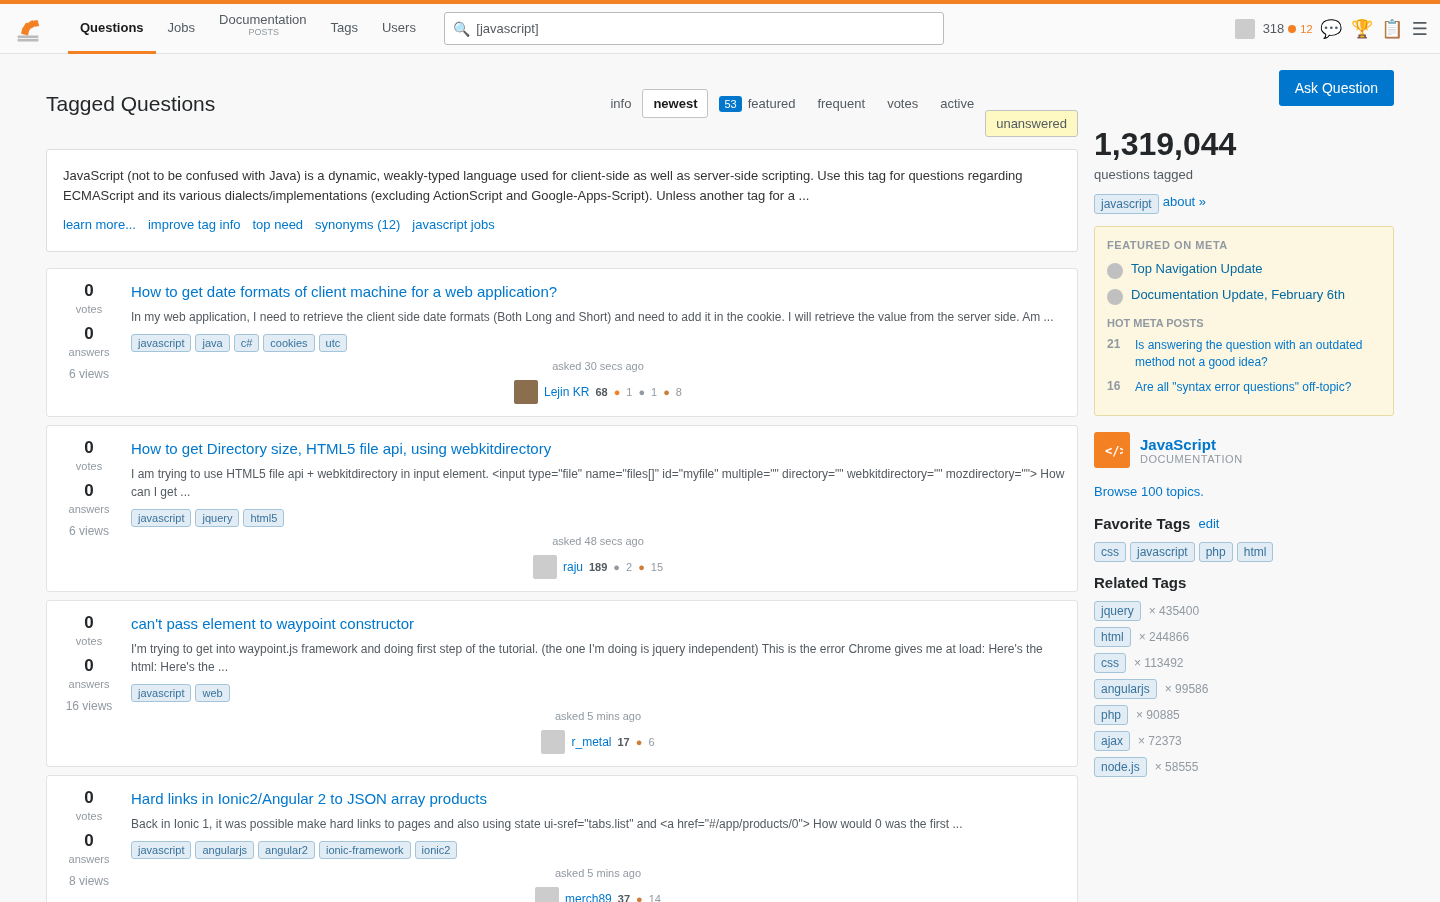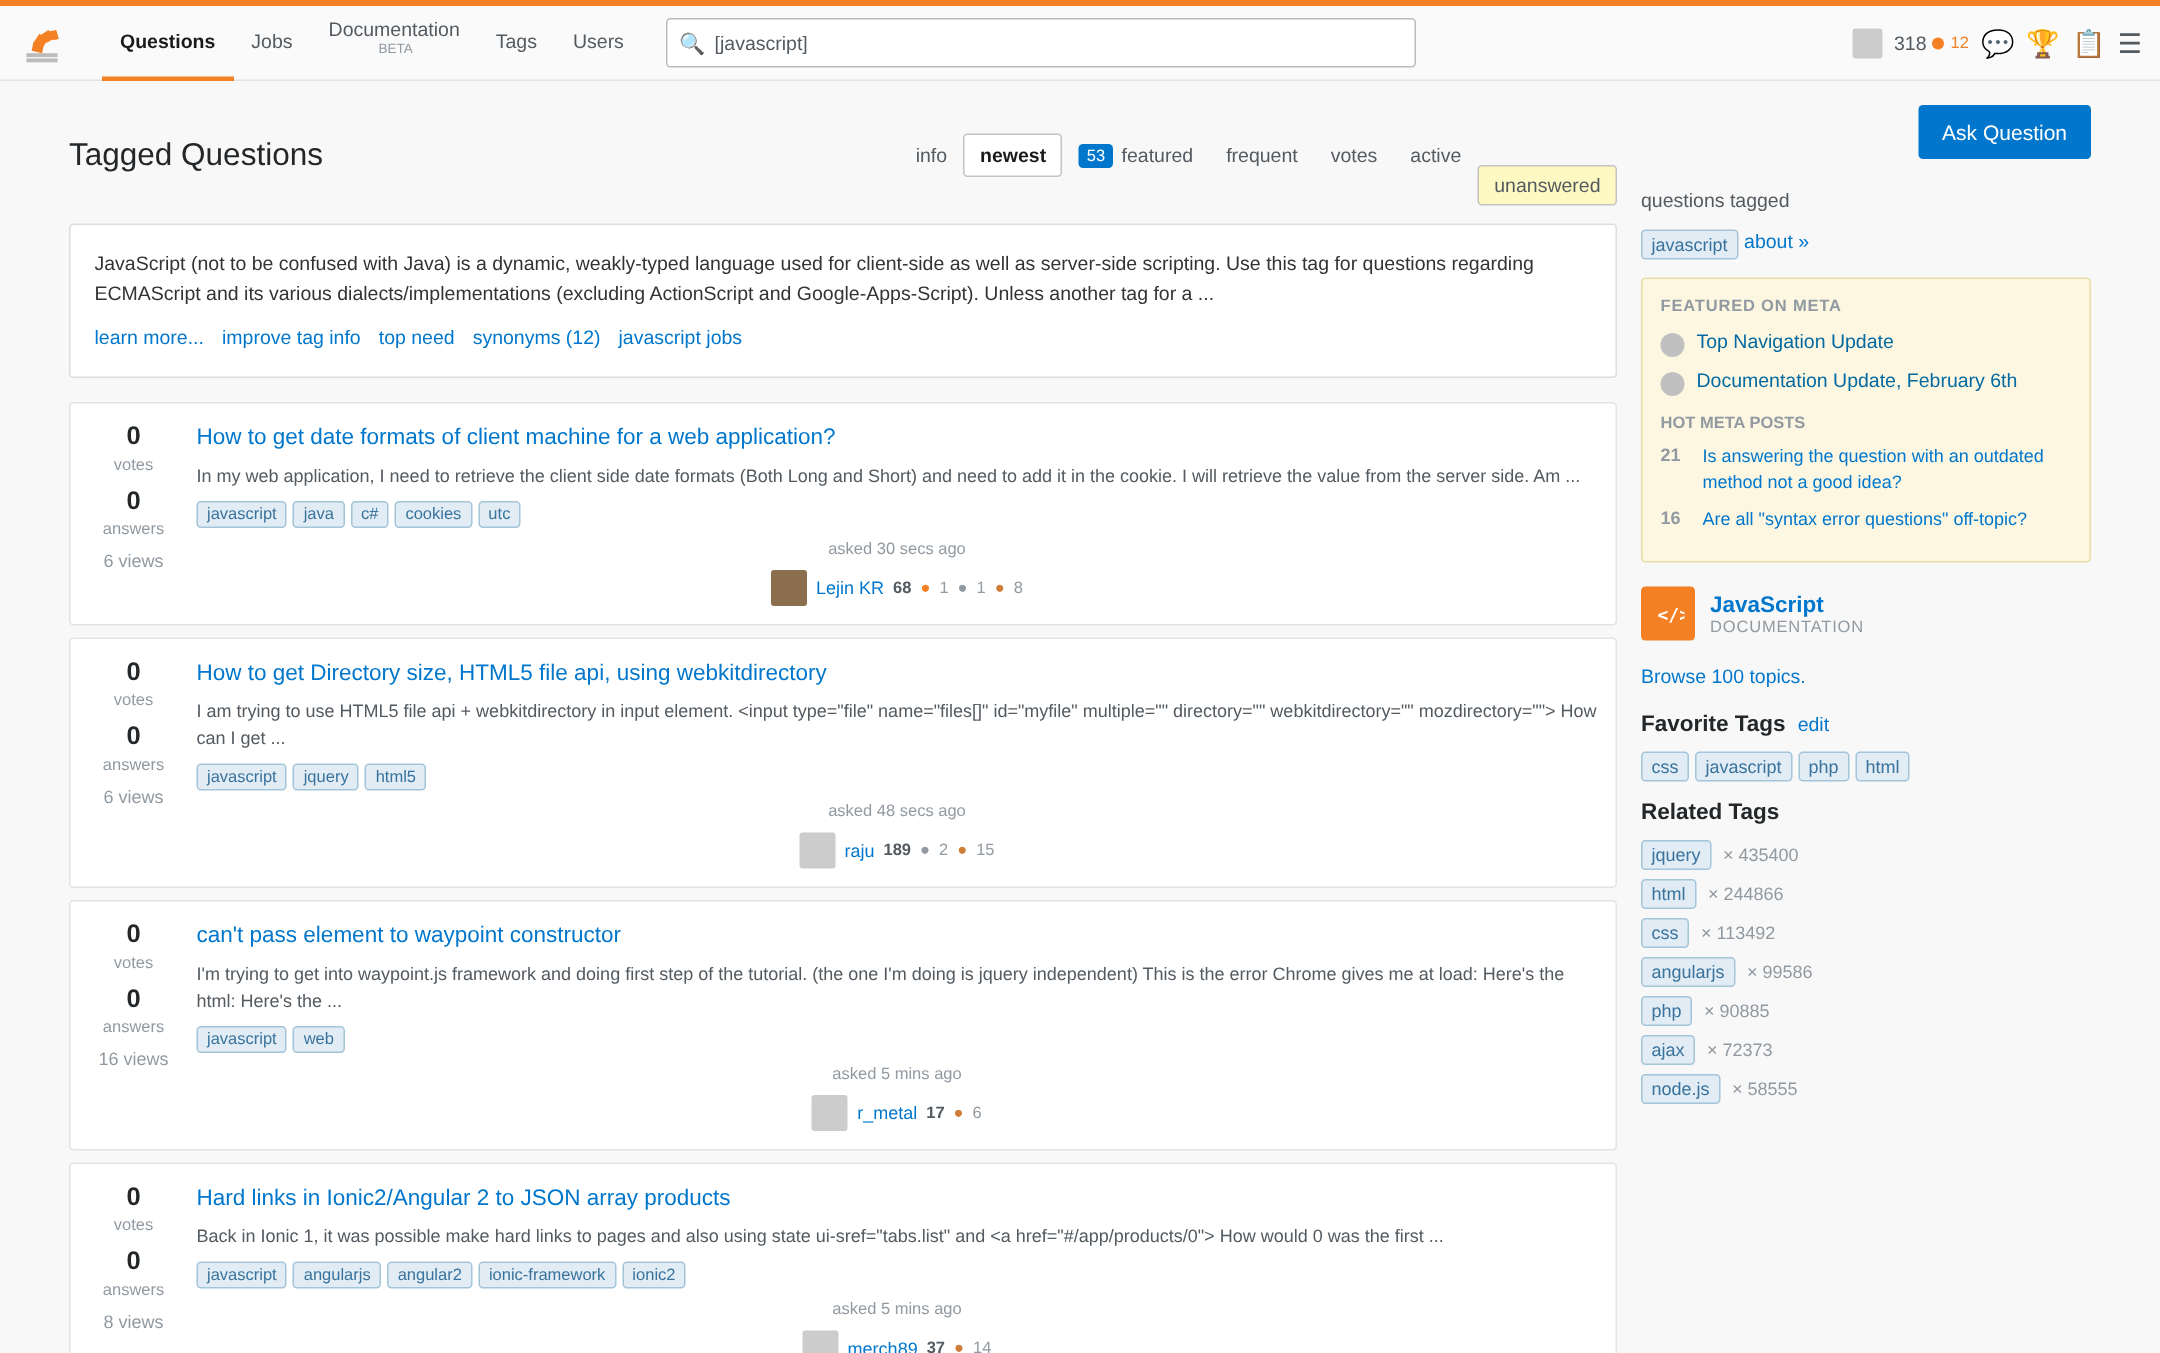--- a/index.html
+++ b/index.html
@@ -204,21 +204,21 @@
   </div>
   <nav class="nav-links">
     <a class="nav-link active">
       <span>Questions</span>
     </a>
     <a class="nav-link">
       <span>Jobs</span>
     </a>
     <a class="nav-link" style="flex-direction:column; align-items:center; padding-top:8px;">
       <span>Documentation</span>
-      <span class="nav-badge">BETA</span>
+      <span class="nav-badge">POSTS</span>
     </a>
     <a class="nav-link">
       <span>Tags</span>
     </a>
     <a class="nav-link">
       <span>Users</span>
     </a>
   </nav>
   <div class="search-bar">
     <span style="color:#aaa; margin-right:6px; font-size:14px;">🔍</span>
@@ -389,20 +389,21 @@
       </div>
 
     </div>
   </div>
 
   <div class="sidebar">
     <div class="clearfix">
       <button class="ask-btn">Ask Question</button>
     </div>
     <div style="margin-top:8px; margin-bottom:12px;">
+      <div class="sidebar-stats">1,319,044</div>
       <div class="sidebar-label">questions tagged</div>
       <div class="tag-chips">
         <span class="tag-chip">javascript</span>
         <a style="color:#0077cc; font-size:13px; cursor:pointer;">about »</a>
       </div>
     </div>
 
     
     <div class="sidebar-section">
       <div class="sidebar-section-title">FEATURED ON META</div>

